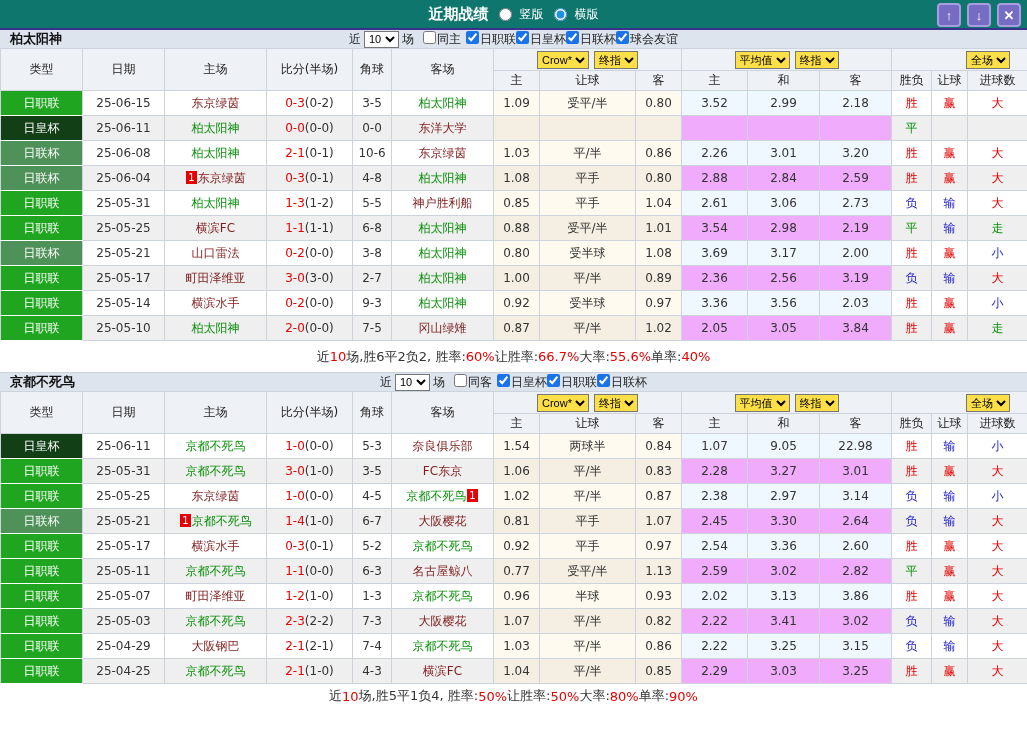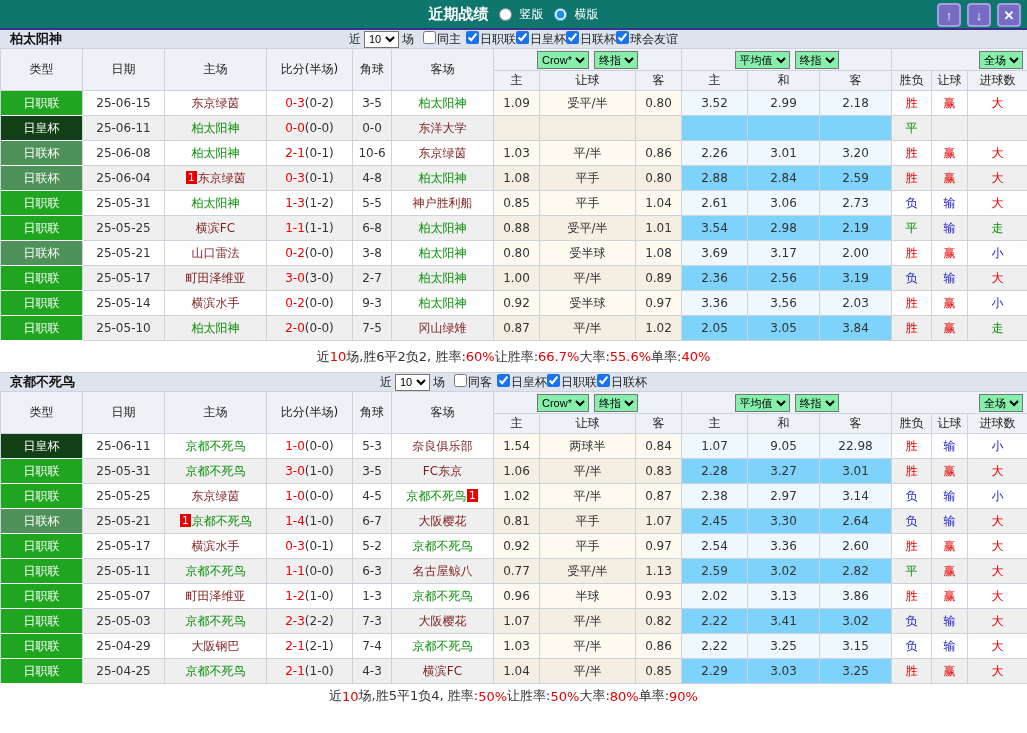--- a/index.html
+++ b/index.html
@@ -37,29 +37,29 @@
   .chk { display: inline-flex; align-items: flex-start; cursor: pointer; }
   .chk input { width: 13px; height: 13px; accent-color: #1a73e8; margin-right: 1px; }
   .chk.same { margin-left: 6px; margin-right: 2px; }
   
   table { width: 1027px; border-collapse: collapse; table-layout: fixed; }
   th, td { border: 1px solid #ccd3dc; text-align: center; overflow: hidden; white-space: nowrap; }
   thead th { background: #eef1f6; font-weight: normal; font-size: 12px; color: #222; }
   .hrow1 th { height: 22px; }
   .hrow2 th { height: 20px; }
   .grp-selects { display: flex; justify-content: center; align-items: center; gap: 5px; }
-  .grp-selects.right { justify-content: flex-end; padding-right: 4px; }
-  .hsel { height: 18px; font-size: 11px; border: 1px solid #767676; background: #86efac; }
+  .grp-selects.right { justify-content: flex-end; padding-right: 17px; }
+  .hsel { height: 18px; font-size: 11px; border: 1px solid #767676; background: #fde047; }
   tbody td { height: 25px; font-size: 12px; color: #333; }
   tr.odd td { background: #fff; }
   tr.even td { background: #efefef; }
   tr.odd td.odds1 { background: #fffaf0; }
   tr.even td.odds1 { background: #f5efe3; }
   tr.odd td.odds2 { background: #f0f8ff; }
-  tr.even td.odds2 { background: #7dd3fc; }
+  tr.even td.odds2 { background: #f0abfc; }
   td.type-cell { color: #fff; border-bottom-color: #fff; }
   .tname { color: #7f1d1d; }
   .tname.focus { color: #0a8f0a; }
   .score-main { color: #e60000; }
   .score-half { color: #333; }
   .c-red { color: #e60000; }
   .c-blue { color: #2222cc; }
   .c-green { color: #0a8f0a; }
   .card {
     display: inline-block; background: #e60000; color: #fff; font-size: 10px;

